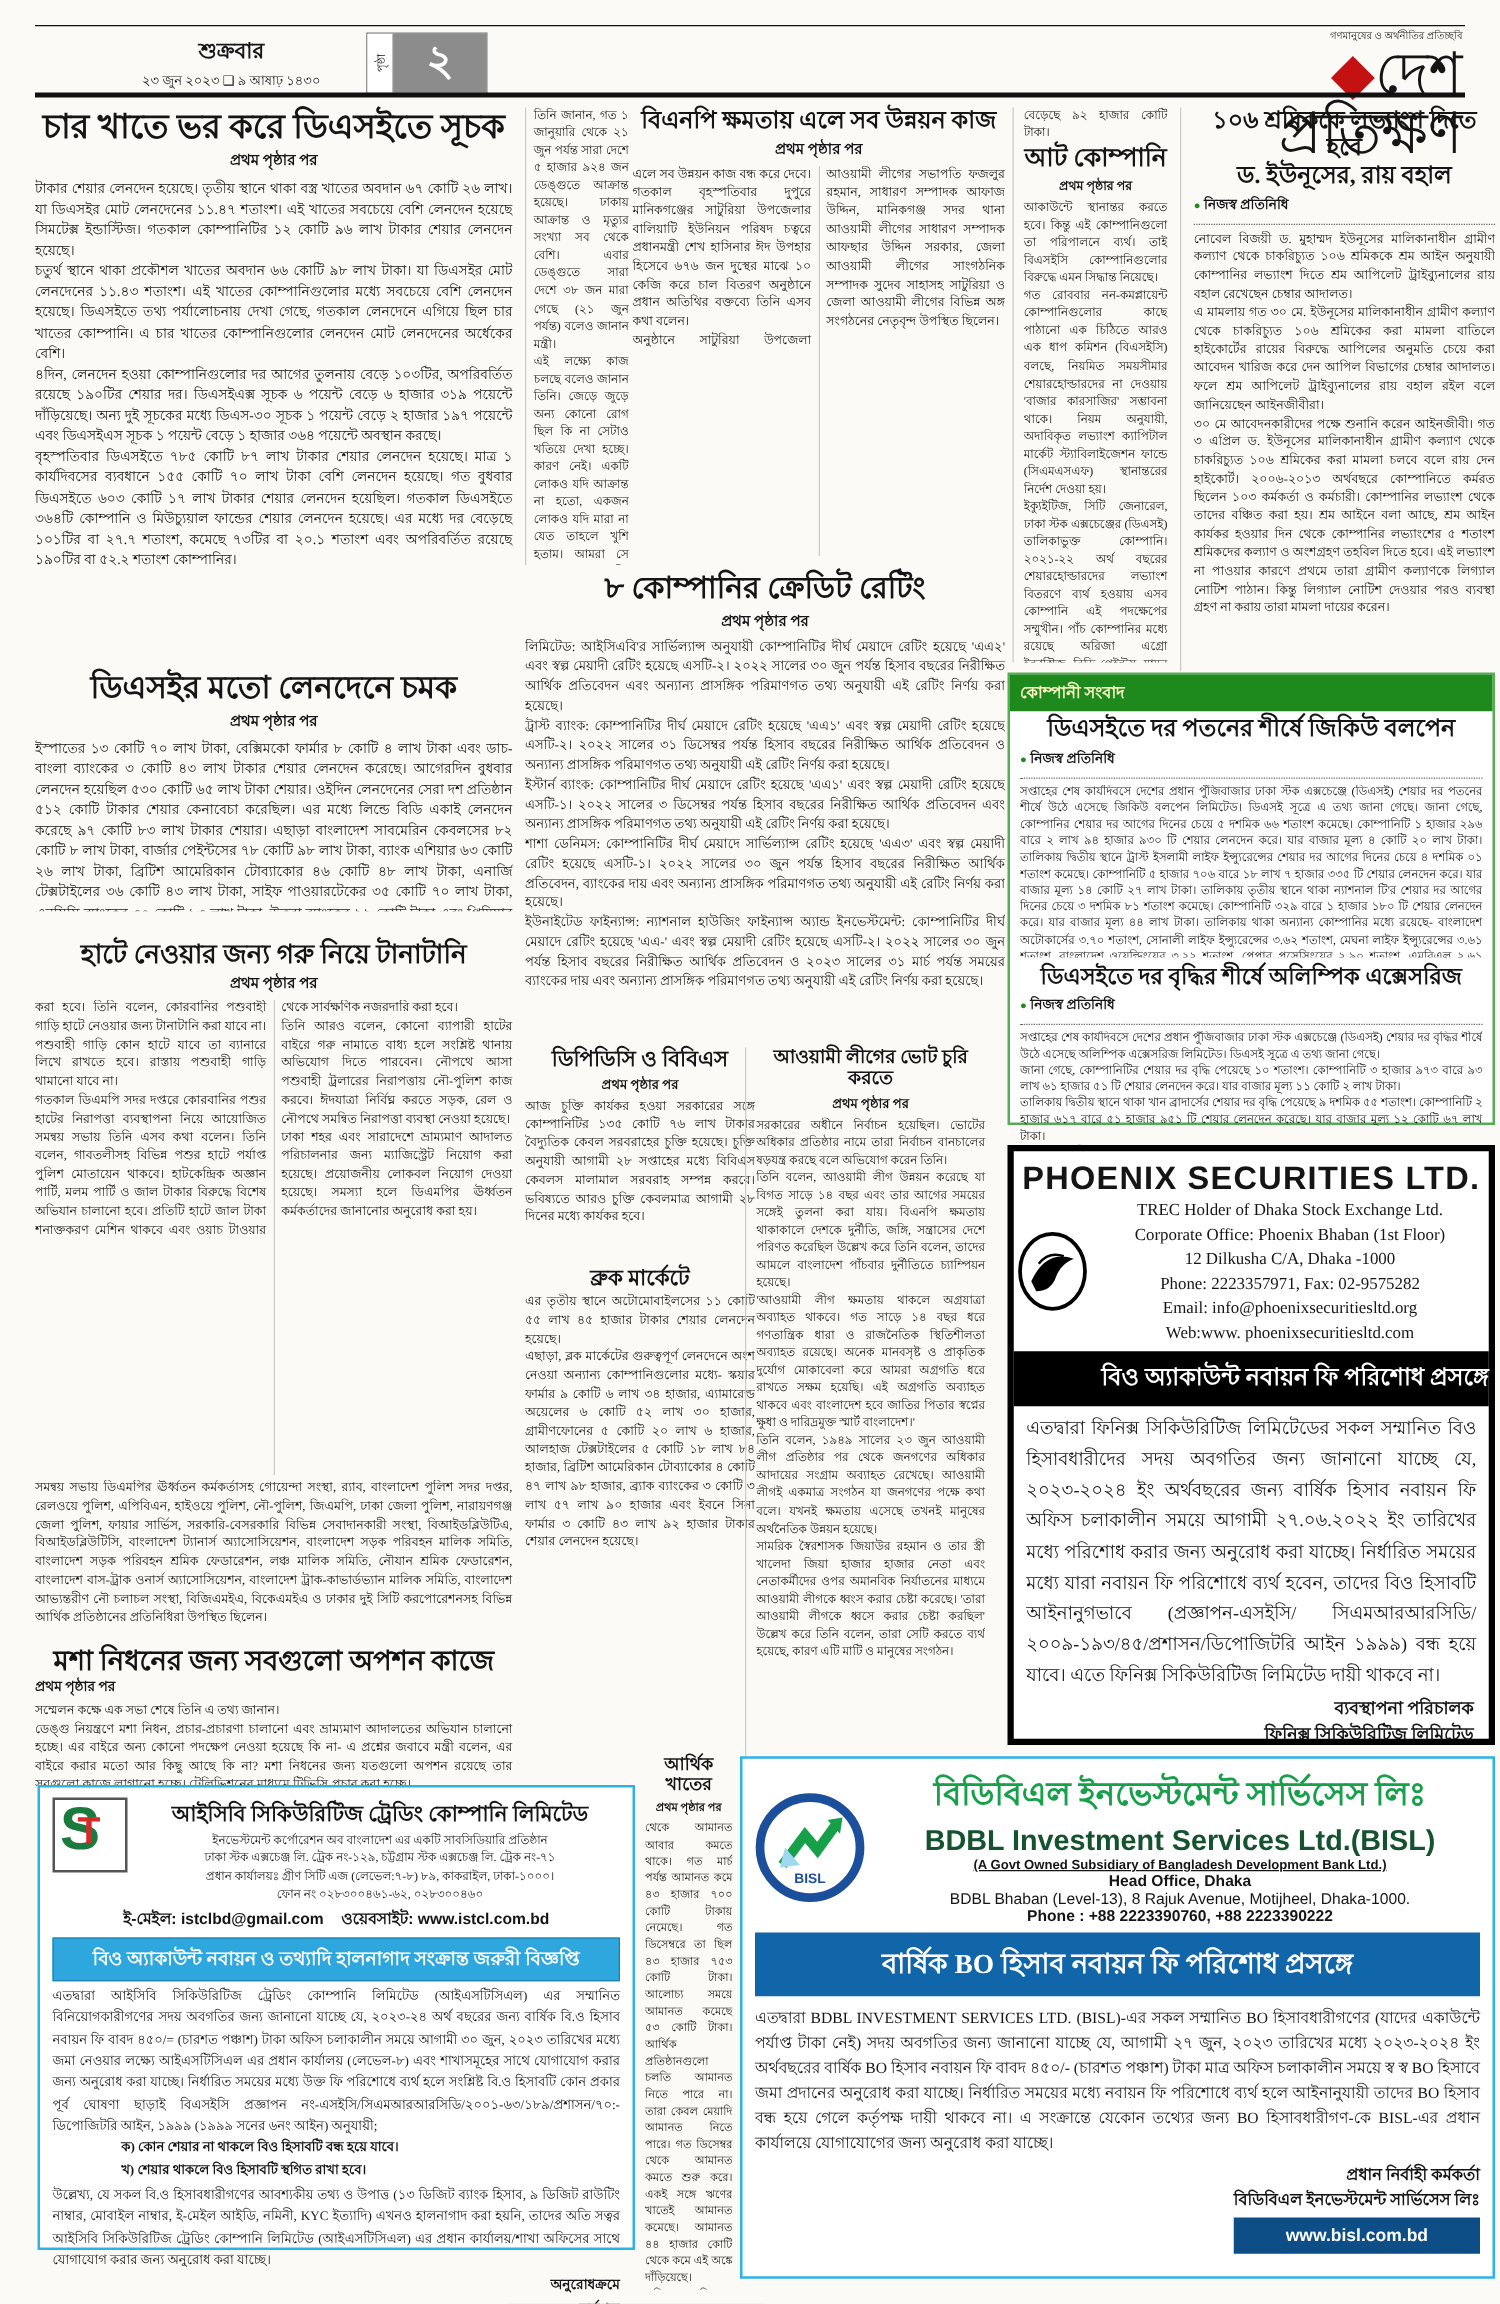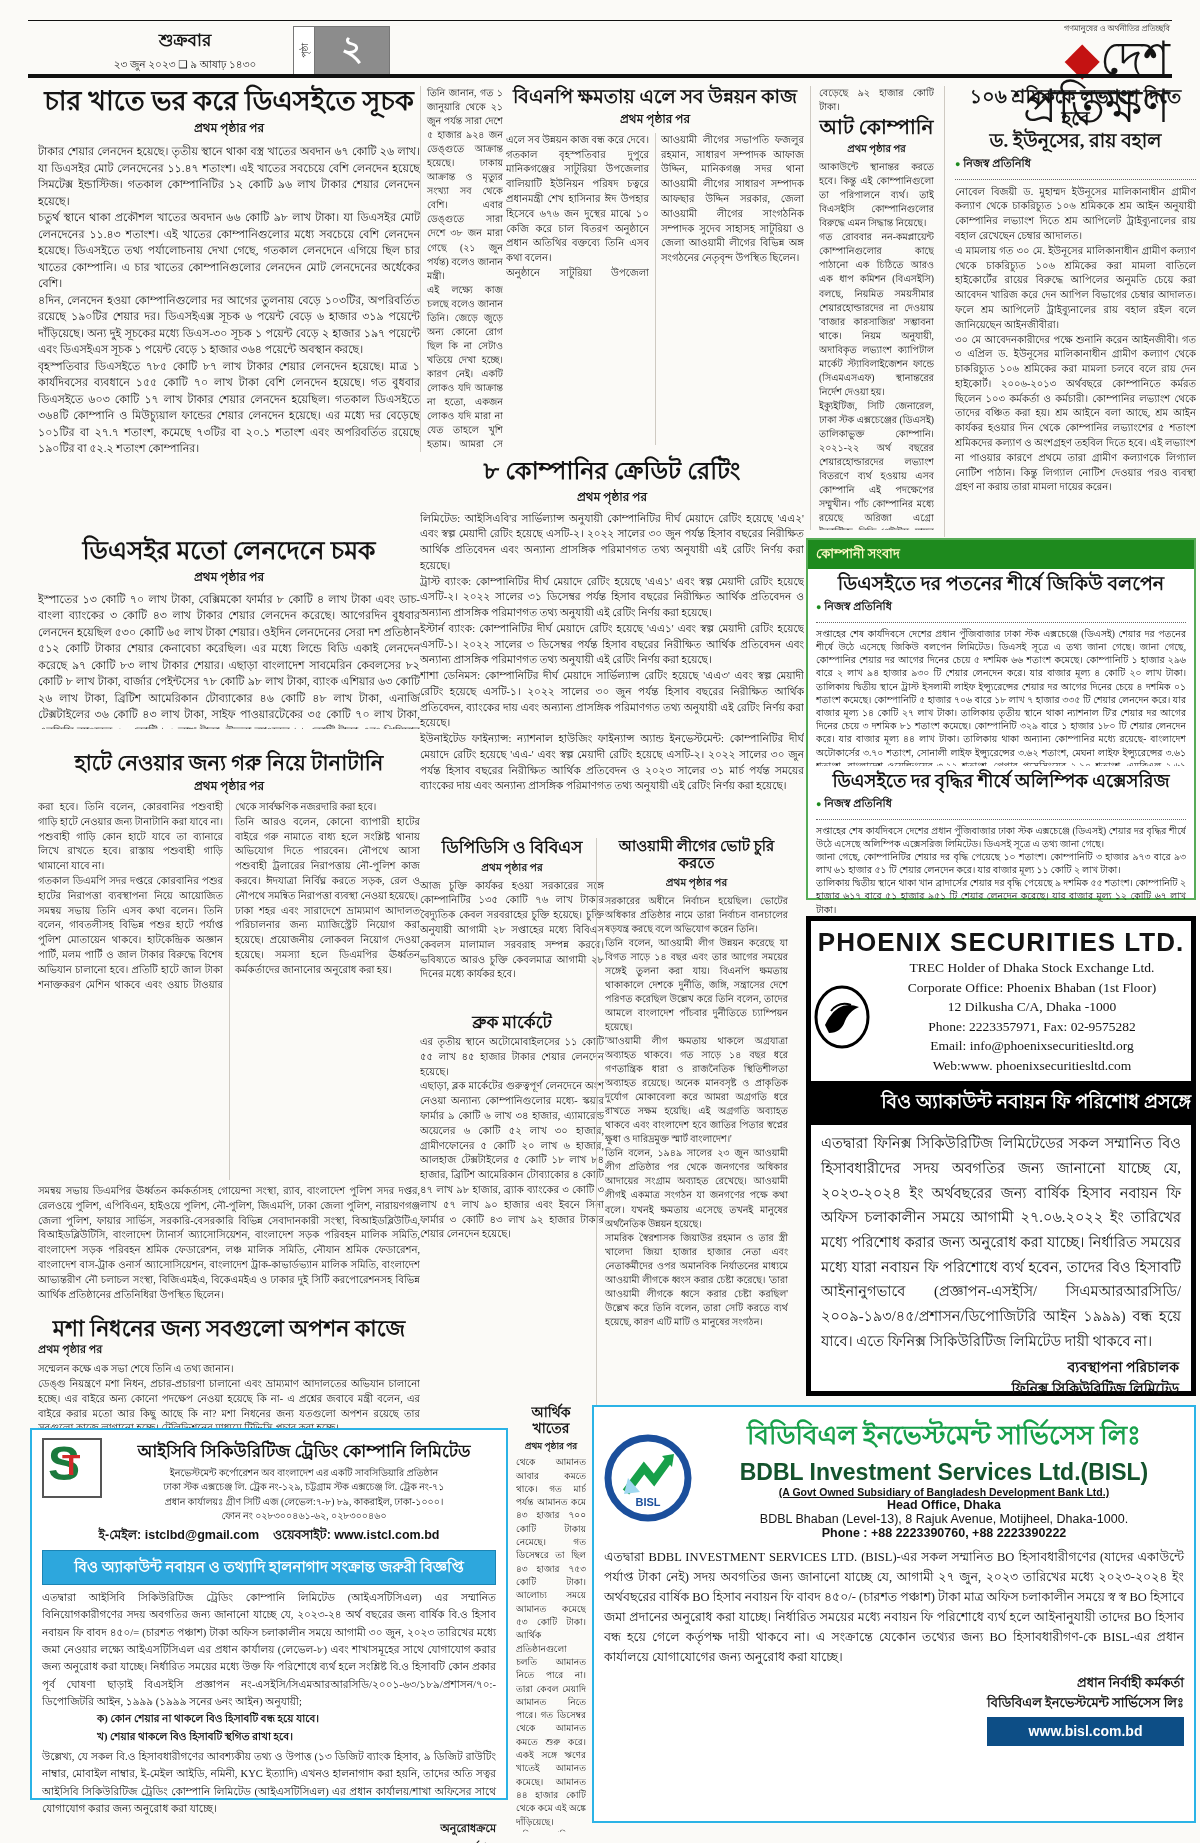--- a/index.html
+++ b/index.html
@@ -84,21 +84,21 @@
   </div>
 
 
   <div class="abs" style="left:930px;top:22px;width:240px;">
     <div class="logotag">গণমানুষের ও অর্থনীতির প্রতিচ্ছবি</div>
     <div class="logotitle"><span class="reddot">◆</span><span>দেশ প্রতিক্ষণ</span></div>
   </div>
 
   <div class="abs rule" style="left:28px;top:74px;width:1144px;height:4px;"></div>
 
-  <div class="abs" style="left:38px;top:86px;width:382px;">
+  <div class="abs" style="left:28px;top:86px;width:382px;">
     <div class="hd" style="font-size:27px;">চার খাতে ভর করে ডিএসইতে সূচক</div>
     <div class="cont">প্রথম পৃষ্ঠার পর</div>
     <div class="bt" style="height:388px;margin-top:4px;">টাকার শেয়ার লেনদেন হয়েছে। তৃতীয় স্থানে থাকা বস্ত্র খাতের অবদান ৬৭ কোটি ২৬ লাখ। যা ডিএসইর মোট লেনদেনের ১১.৪৭ শতাংশ। এই খাতের সবচেয়ে বেশি লেনদেন হয়েছে সিমটেক্স ইন্ডাস্টিজ। গতকাল কোম্পানিটির ১২ কোটি ৯৬ লাখ টাকার শেয়ার লেনদেন হয়েছে।
 চতুর্থ স্থানে থাকা প্রকৌশল খাতের অবদান ৬৬ কোটি ৯৮ লাখ টাকা। যা ডিএসইর মোট লেনদেনের ১১.৪৩ শতাংশ। এই খাতের কোম্পানিগুলোর মধ্যে সবচেয়ে বেশি লেনদেন হয়েছে। ডিএসইতে তথ্য পর্যালোচনায় দেখা গেছে, গতকাল লেনদেনে এগিয়ে ছিল চার খাতের কোম্পানি। এ চার খাতের কোম্পানিগুলোর লেনদেন মোট লেনদেনের অর্ধেকের বেশি।
 ৪দিন, লেনদেন হওয়া কোম্পানিগুলোর দর আগের তুলনায় বেড়ে ১০৩টির, অপরিবর্তিত রয়েছে ১৯০টির শেয়ার দর। ডিএসইএক্স সূচক ৬ পয়েন্ট বেড়ে ৬ হাজার ৩১৯ পয়েন্টে দাঁড়িয়েছে। অন্য দুই সূচকের মধ্যে ডিএস-৩০ সূচক ১ পয়েন্ট বেড়ে ২ হাজার ১৯৭ পয়েন্টে এবং ডিএসইএস সূচক ১ পয়েন্ট বেড়ে ১ হাজার ৩৬৪ পয়েন্টে অবস্থান করছে।
 বৃহস্পতিবার ডিএসইতে ৭৮৫ কোটি ৮৭ লাখ টাকার শেয়ার লেনদেন হয়েছে। মাত্র ১ কার্যদিবসের ব্যবধানে ১৫৫ কোটি ৭০ লাখ টাকা বেশি লেনদেন হয়েছে। গত বুধবার ডিএসইতে ৬০৩ কোটি ১৭ লাখ টাকার শেয়ার লেনদেন হয়েছিল। গতকাল ডিএসইতে ৩৬৪টি কোম্পানি ও মিউচ্যুয়াল ফান্ডের শেয়ার লেনদেন হয়েছে। এর মধ্যে দর বেড়েছে ১০১টির বা ২৭.৭ শতাংশ, কমেছে ৭৩টির বা ২০.১ শতাংশ এবং অপরিবর্তিত রয়েছে ১৯০টির বা ৫২.২ শতাংশ কোম্পানির।</div>
     <div class="hd" style="font-size:25px;margin-top:6px;">ডিএসইর মতো লেনদেনে চমক</div>
     <div class="cont">প্রথম পৃষ্ঠার পর</div>
     <div class="bt" style="height:138px;margin-top:3px;">ইস্পাতের ১৩ কোটি ৭০ লাখ টাকা, বেক্সিমকো ফার্মার ৮ কোটি ৪ লাখ টাকা এবং ডাচ-বাংলা ব্যাংকের ৩ কোটি ৪৩ লাখ টাকার শেয়ার লেনদেন করেছে। আগেরদিন বুধবার লেনদেন হয়েছিল ৫৩০ কোটি ৬৫ লাখ টাকা শেয়ার। ওইদিন লেনদেনের সেরা দশ প্রতিষ্ঠান ৫১২ কোটি টাকার শেয়ার কেনাবেচা করেছিল। এর মধ্যে লিন্ডে বিডি একাই লেনদেন করেছে ৯৭ কোটি ৮৩ লাখ টাকার শেয়ার। এছাড়া বাংলাদেশ সাবমেরিন কেবলসের ৮২ কোটি ৮ লাখ টাকা, বার্জার পেইন্টসের ৭৮ কোটি ৯৮ লাখ টাকা, ব্যাংক এশিয়ার ৬৩ কোটি ২৬ লাখ টাকা, ব্রিটিশ আমেরিকান টোব্যাকোর ৪৬ কোটি ৪৮ লাখ টাকা, এনার্জি টেক্সটাইলের ৩৬ কোটি ৪৩ লাখ টাকা, সাইফ পাওয়ারটেকের ৩৫ কোটি ৭০ লাখ টাকা, এনসিসি ব্যাংকের ৩০ কোটি ১৩ লাখ টাকা, উত্তরা ব্যাংকের ২২ কোটি টাকা এবং প্রিমিয়ার ব্যাংকের ১৯ কোটি ২১ লাখ টাকার শেয়ার লেনদেন করেছে।</div>
     <div class="hd" style="font-size:21px;margin-top:22px;text-align:center;">হাটে নেওয়ার জন্য গরু নিয়ে টানাটানি</div>
@@ -263,20 +263,21 @@
       </svg>
       <div style="flex:1;">
         <div class="btitle-bn">বিডিবিএল ইনভেস্টমেন্ট সার্ভিসেস লিঃ</div>
         <div class="btitle-en">BDBL Investment Services Ltd.(BISL)</div>
         <div class="bsub">(A Govt Owned Subsidiary of Bangladesh Development Bank Ltd.)</div>
         <div class="bl" style="font-weight:bold;">Head Office, Dhaka</div>
         <div class="bl">BDBL Bhaban (Level-13), 8 Rajuk Avenue, Motijheel, Dhaka-1000.</div>
         <div class="bl" style="font-weight:bold;">Phone : +88 2223390760,  +88 2223390222</div>
       </div>
     </div>
+    <div class="bband" style="margin-top:6px;">বার্ষিক BO হিসাব নবায়ন ফি পরিশোধ প্রসঙ্গে</div>
     <div class="bbody" style="margin-top:7px;">এতদ্বারা BDBL INVESTMENT SERVICES LTD. (BISL)-এর সকল সম্মানিত BO হিসাবধারীগণের (যাদের একাউন্টে পর্যাপ্ত টাকা নেই) সদয় অবগতির জন্য জানানো যাচ্ছে যে, আগামী ২৭ জুন, ২০২৩ তারিখের মধ্যে ২০২৩-২০২৪ ইং অর্থবছরের বার্ষিক BO হিসাব নবায়ন ফি বাবদ ৪৫০/- (চারশত পঞ্চাশ) টাকা মাত্র অফিস চলাকালীন সময়ে স্ব স্ব BO হিসাবে জমা প্রদানের অনুরোধ করা যাচ্ছে। নির্ধারিত সময়ের মধ্যে নবায়ন ফি পরিশোধে ব্যর্থ হলে আইনানুযায়ী তাদের BO হিসাব বন্ধ হয়ে গেলে কর্তৃপক্ষ দায়ী থাকবে না। এ সংক্রান্তে যেকোন তথ্যের জন্য BO হিসাবধারীগণ-কে BISL-এর প্রধান কার্যালয়ে যোগাযোগের জন্য অনুরোধ করা যাচ্ছে।</div>
     <div style="display:flex;justify-content:space-between;align-items:flex-end;margin-top:6px;">
       <div></div>
       <div class="bsign">
         <div>প্রধান নির্বাহী কর্মকর্তা</div>
         <div>বিডিবিএল ইনভেস্টমেন্ট সার্ভিসেস লিঃ</div>
         <div class="bweb" style="margin-top:5px;padding:4px 22px;">www.bisl.com.bd</div>
       </div>
     </div>
   </div>

